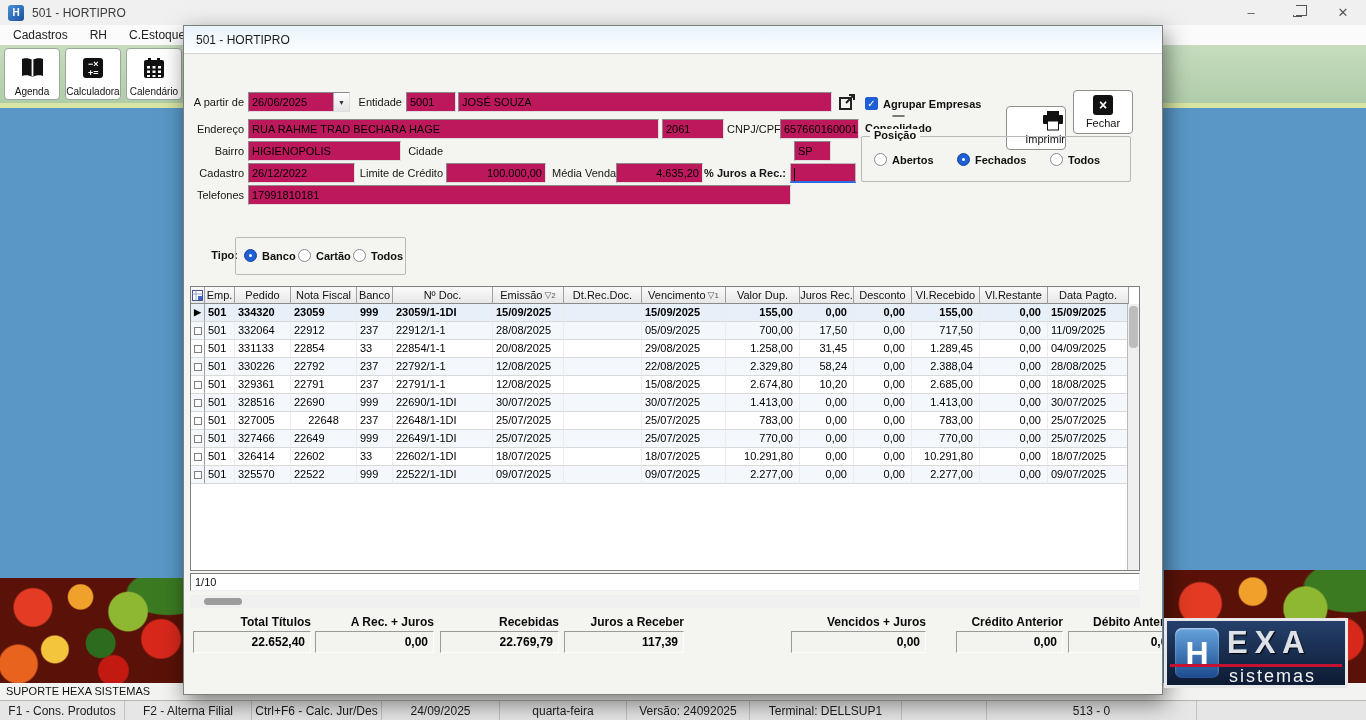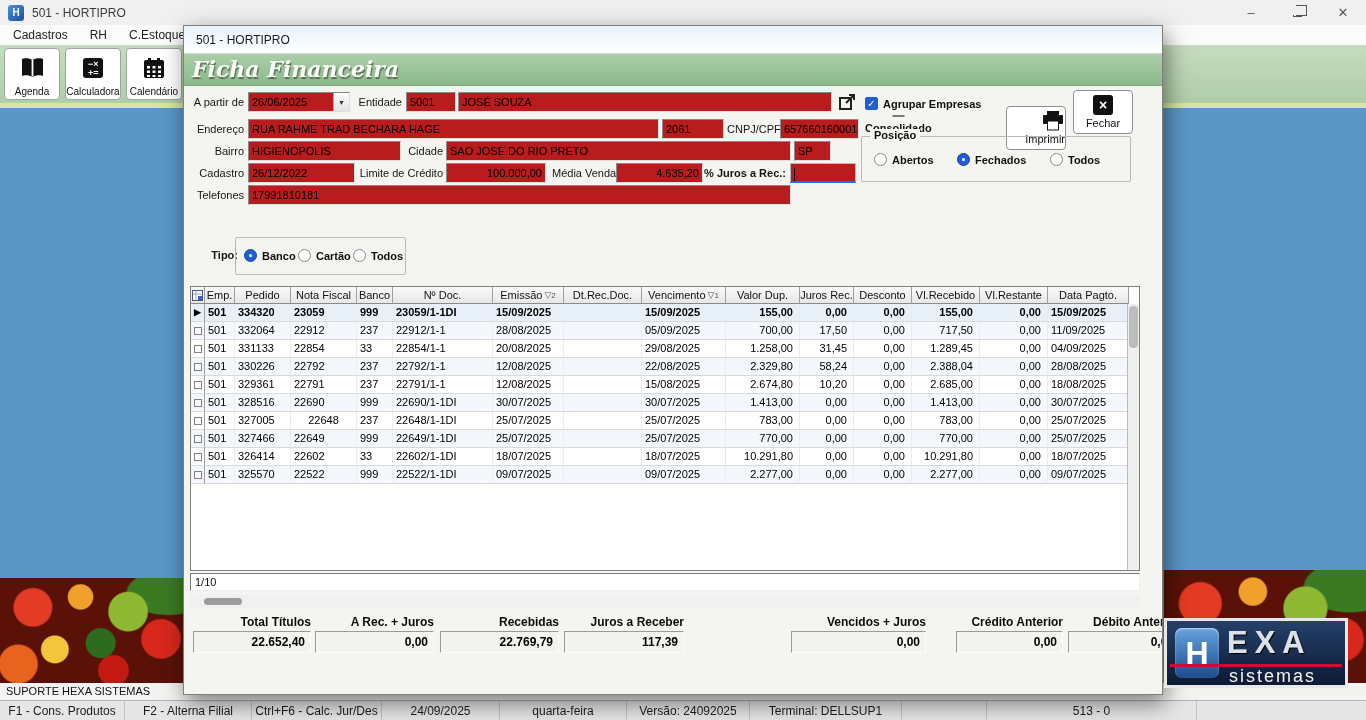--- a/index.html
+++ b/index.html
@@ -70,21 +70,21 @@
     border:1px solid #7f7f7f;box-shadow:3px 8px 22px rgba(0,0,0,.5);z-index:4;overflow:hidden;}
   .dlg-titlebar{position:absolute;left:0;top:0;right:0;height:28px;
     background:linear-gradient(180deg,#e9f3fb,#fdfeff);border-bottom:1px solid #d4d4d4;
     font-size:12px;color:#1c1c1c;display:flex;align-items:center;padding-left:12px;}
   .dlg-heading{position:absolute;left:0;top:28px;right:0;height:32px;
     background:linear-gradient(180deg,#abcfa9,#8bb98a);border-bottom:1px solid #7ba279;}
   .dlg-heading h1{margin:0;padding:2px 0 0 8px;font-family:"DejaVu Serif",serif;font-style:italic;
     font-weight:bold;font-size:22px;color:#fcfcf6;text-shadow:1px 2px 1px #5a6e5a;}
 
   .flabel{position:absolute;font-size:11px;color:#161616;text-align:right;line-height:20px;white-space:nowrap;}
-  .field{position:absolute;height:20px;background:#b91c1c;border:1px solid;
+  .field{position:absolute;height:20px;background:#be185d;border:1px solid;
     border-color:#8a8a8a #dedede #dedede #8a8a8a;font-size:11px;line-height:17px;padding:1px 3px;
     white-space:nowrap;overflow:hidden;color:#000;}
   .field.num{text-align:right;}
   .combo{display:flex;align-items:stretch;padding:0;}
   .combo .cval{flex:1;padding:1px 3px;line-height:17px;}
   .combo .carrow{width:16px;background:linear-gradient(#fdfdfd,#e4e4e4);border-left:1px solid #aaa;
     display:flex;align-items:center;justify-content:center;font-size:7px;color:#333;}
   .field.focused{border-color:#b9b9b9 #b9b9b9 transparent #b9b9b9;border-bottom:2px solid #2a6be0;}
   .caret{display:inline-block;width:1px;height:13px;background:#000;vertical-align:middle;
     animation:blink 1s step-end infinite;}
@@ -241,23 +241,20 @@
   <div class="hexa-h">H</div>
   <div class="hexa-exa">EXA</div>
   <div class="hexa-line"></div>
   <div class="hexa-sub">sistemas</div>
 </div>
 
 <div class="dialog">
   <div class="dlg-titlebar">
     <span>501 - HORTIPRO</span>
   </div>
-  <div class="dlg-heading">
-    <h1>Ficha Financeira</h1>
-  </div>
 
   <div class="flabel" style="left:2px;top:66px;width:58px;">A partir de</div>
   <div class="field combo" style="left:64px;top:66px;width:102px;">
     <span class="cval">26/06/2025</span>
     <span class="carrow">▼</span>
   </div>
   <div class="flabel" style="left:170px;top:66px;width:48px;">Entidade</div>
   <div class="field" style="left:222px;top:66px;width:50px;">5001</div>
   <div class="field" style="left:274px;top:66px;width:374px;">JOSÉ SOUZA</div>
   <div class="extlink" style="left:653px;top:66px;">
@@ -306,21 +303,20 @@
 
   <div class="flabel" style="left:8px;top:93px;width:52px;">Endereço</div>
   <div class="field" style="left:64px;top:93px;width:411px;">RUA RAHME TRAD BECHARA HAGE</div>
   <div class="field" style="left:478px;top:93px;width:62px;">2061</div>
   <div class="flabel" style="left:543px;top:93px;width:50px;">CNPJ/CPF</div>
   <div class="field" style="left:596px;top:93px;width:79px;">65766016000155</div>
 
   <div class="flabel" style="left:8px;top:115px;width:52px;">Bairro</div>
   <div class="field" style="left:64px;top:115px;width:153px;">HIGIENOPOLIS</div>
   <div class="flabel" style="left:219px;top:115px;width:40px;">Cidade</div>
-  <div class="field" style="left:262px;top:115px;width:345px;">SAO JOSE DO RIO PRETO</div>
   <div class="field" style="left:610px;top:115px;width:37px;">SP</div>
 
   <div class="flabel" style="left:8px;top:137px;width:52px;">Cadastro</div>
   <div class="field" style="left:64px;top:137px;width:107px;">26/12/2022</div>
   <div class="flabel" style="left:175px;top:137px;width:84px;">Limite de Crédito</div>
   <div class="field num" style="left:262px;top:137px;width:100px;">100.000,00</div>
   <div class="flabel" style="left:368px;top:137px;width:63px;">Média Venda</div>
   <div class="field num" style="left:432px;top:137px;width:87px;">4.635,20</div>
   <div class="flabel" style="left:506px;top:137px;width:96px;font-weight:bold;">% Juros a Rec.:</div>
   <div class="field focused" style="left:606px;top:137px;width:66px;"><span class="caret"></span></div>

